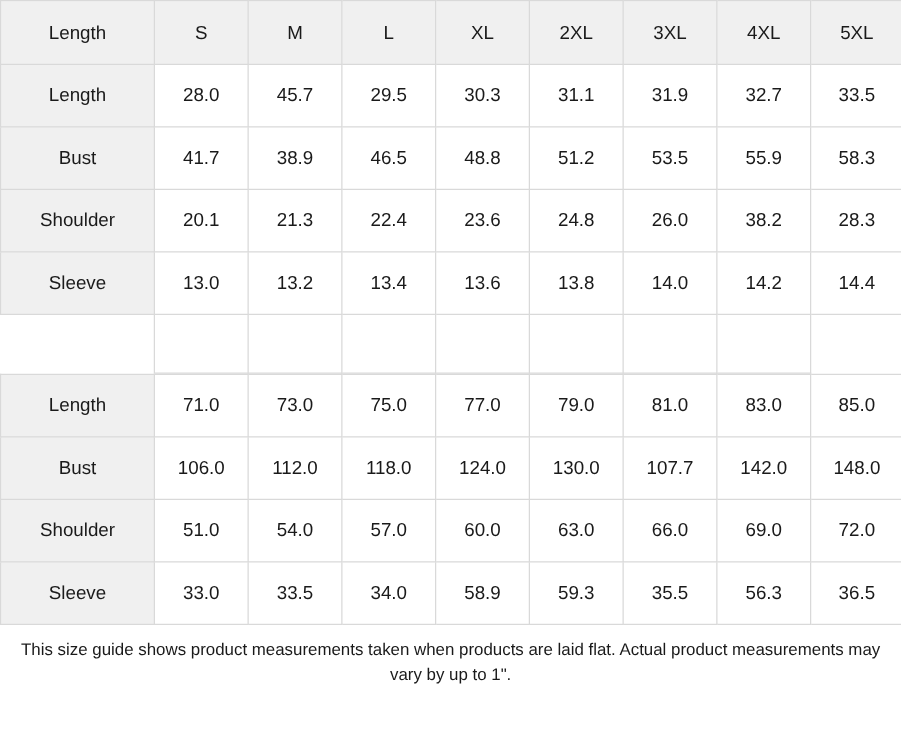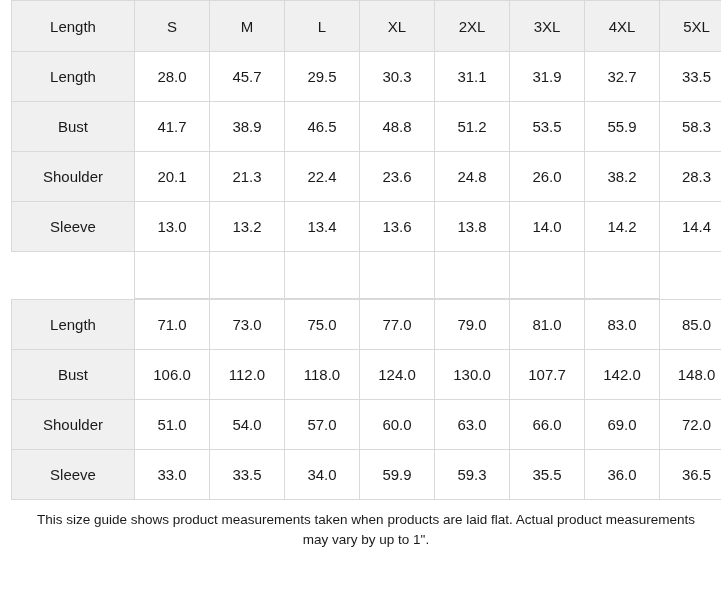--- a/index.html
+++ b/index.html
@@ -13,21 +13,20 @@
     font-family: "Liberation Sans", sans-serif;
     color: #000000;
     overflow: hidden;
   }
   .size-guide {
     width: 721px;
     height: 597px;
     display: flex;
     flex-direction: column;
     box-sizing: border-box;
-    padding-left: 11px;
   }
   table.size-table {
     border-collapse: collapse;
     table-layout: fixed;
     width: 721px;
   }
   table.size-table td,
   table.size-table th {
     border: 1px solid #d9d9d9;
     text-align: center;
@@ -196,23 +195,23 @@
         <td>63.0</td>
         <td>66.0</td>
         <td>69.0</td>
         <td>72.0</td>
       </tr>
       <tr class="data-row">
         <td class="row-label">Sleeve</td>
         <td>33.0</td>
         <td>33.5</td>
         <td>34.0</td>
-        <td>59.9</td>
+        <td>58.9</td>
         <td>59.3</td>
         <td>35.5</td>
-        <td>36.0</td>
+        <td>56.3</td>
         <td>36.5</td>
       </tr>
     </tbody>
   </table>
 
   <div class="note">This size guide shows product measurements taken when products are laid flat. Actual product measurements may vary by up to 1".</div>
 </div>
 
 </body></html>

